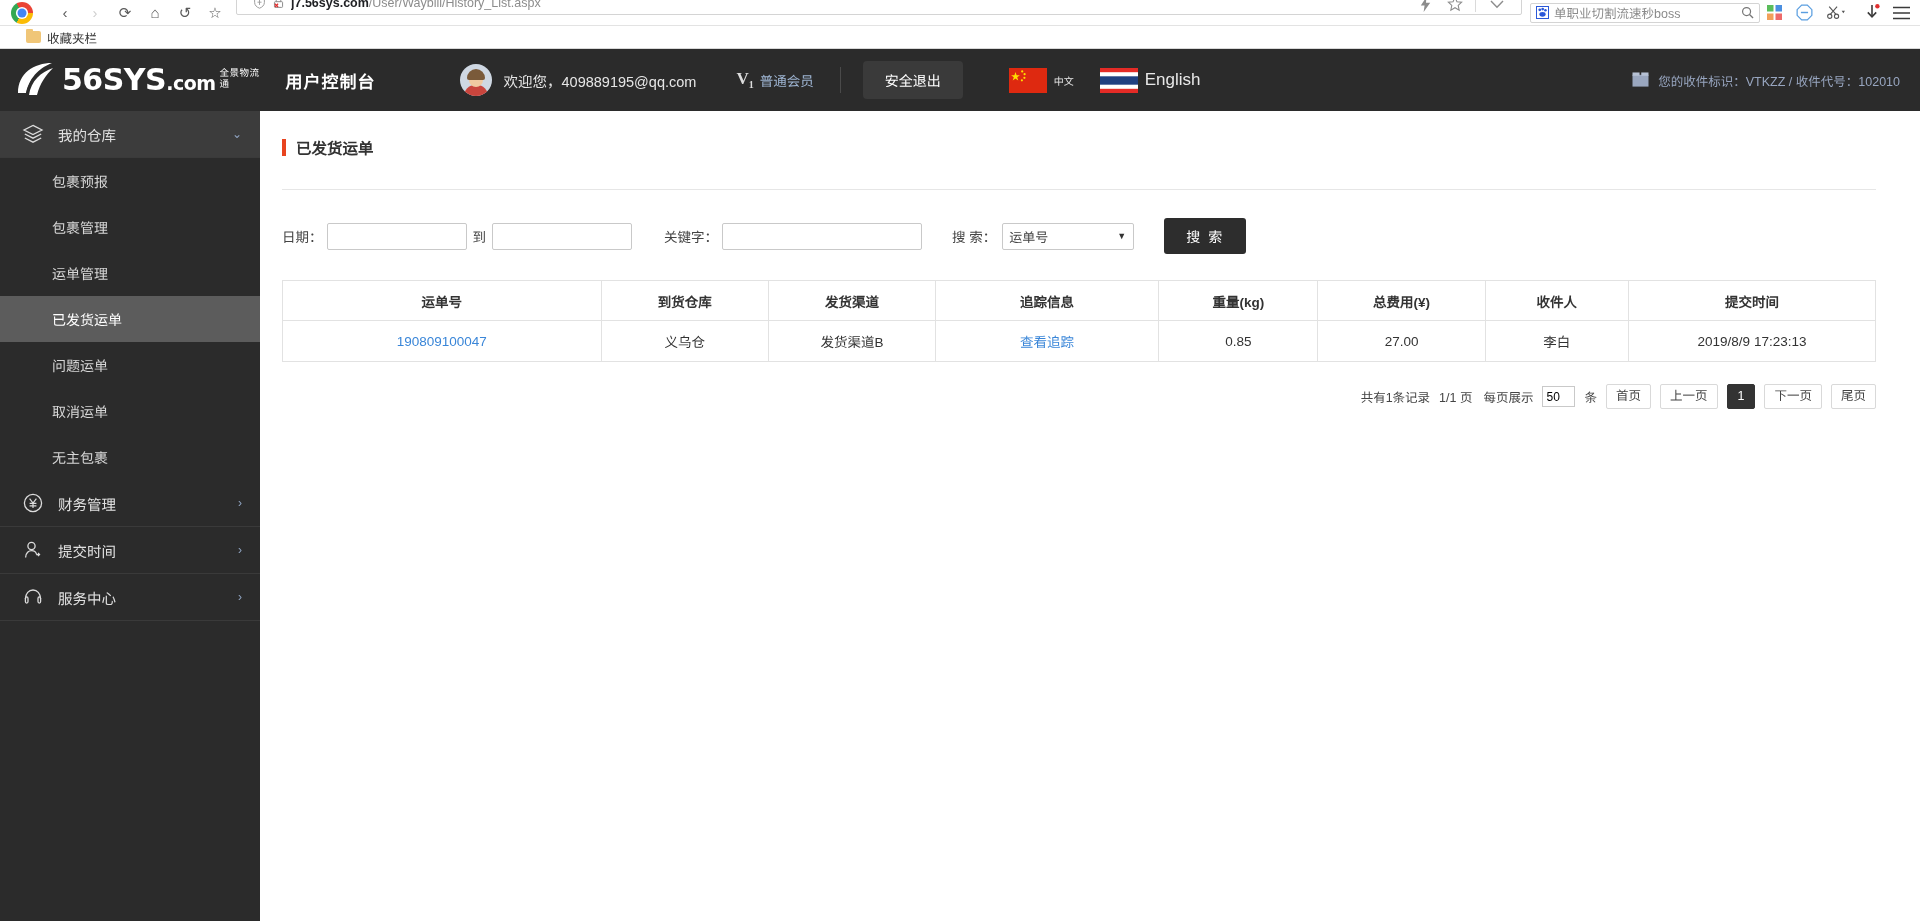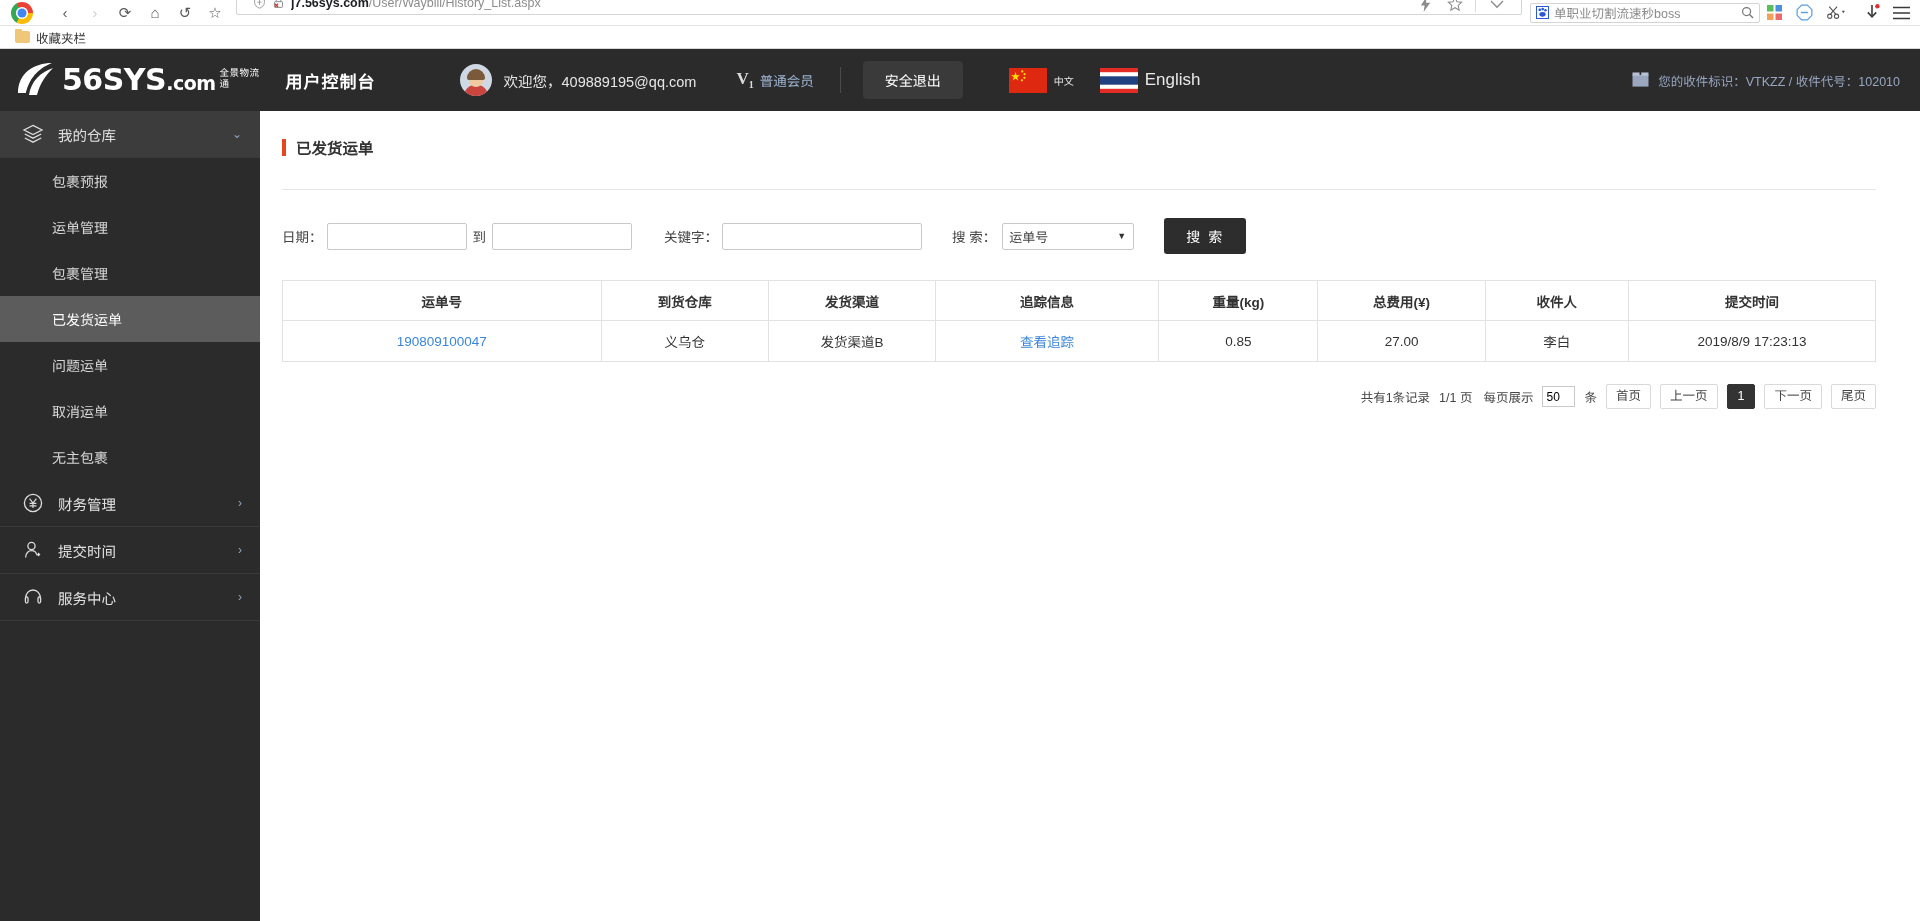--- a/index.html
+++ b/index.html
@@ -52,21 +52,21 @@
     display: flex; align-items: center; padding: 0 5px; gap: 5px; margin-right: 6px; flex: none;
   }
   .paw { width: 13px; height: 13px; background: #fff; border: 1px solid #2b58d9; flex:none;
          display:flex; align-items:center; justify-content:center; font-size: 9px; color:#2b58d9; line-height:1;}
   .search-q { font-size: 12.5px; color: #8a8a8a; flex: 1; white-space: nowrap; overflow: hidden;}
   .tool-icons { display: flex; align-items: center; gap: 13px; padding-right: 10px; flex: none; }
   .ti { width: 17px; height: 17px; display: flex; align-items: center; justify-content: center; color: #5a5a5a; }
 
   .bookmark-bar {
     height: 23px; background: #fff; border-bottom: 1px solid #d8d8d8;
-    display: flex; align-items: center; padding-left: 15px; gap: 6px;
+    display: flex; align-items: center; padding-left: 26px; gap: 6px;
   }
   .folder-icon {
     width: 15px; height: 12px; background: #f0c678; border-radius: 1px 2px 2px 2px; position: relative; flex:none;
   }
   .folder-icon::before {
     content:""; position:absolute; top:-2.5px; left:0; width:7px; height:3px;
     background:#f0c678; border-radius:1px 1px 0 0;
   }
   .bookmark-label { font-size: 12.5px; color: #333; }
 
@@ -365,22 +365,22 @@
         <svg width="22" height="22" viewBox="0 0 22 22">
             <path d="M11 2.4 L20 7 L11 11.6 L2 7 Z" fill="none" stroke="#dcdcdc" stroke-width="1.3"></path>
             <path d="M2.8 11 L11 15.2 L19.2 11" fill="none" stroke="#dcdcdc" stroke-width="1.3"></path>
             <path d="M2.8 15 L11 19.2 L19.2 15" fill="none" stroke="#dcdcdc" stroke-width="1.3"></path>
           </svg>
       </span>
       <span>我的仓库</span>
       <span class="side-chevron">⌄</span>
     </div>
     <div class="side-sub">包裹预报</div>
+    <div class="side-sub">包裹管理</div>
     <div class="side-sub">运单管理</div>
-    <div class="side-sub">包裹管理</div>
     <div class="side-sub active">已发货运单</div>
     <div class="side-sub">问题运单</div>
     <div class="side-sub">取消运单</div>
     <div class="side-sub">无主包裹</div>
 
     <div class="side-group-head">
       <span class="side-icon">
         <svg width="22" height="22" viewBox="0 0 22 22">
             <circle cx="11" cy="11" r="8.6" fill="none" stroke="#dcdcdc" stroke-width="1.3"></circle>
             <path d="M7.6 6.6 L11 11 L14.4 6.6 M7.6 11.4 H14.4 M7.6 13.8 H14.4 M11 11 V16" stroke="#dcdcdc" stroke-width="1.2" fill="none"></path>

